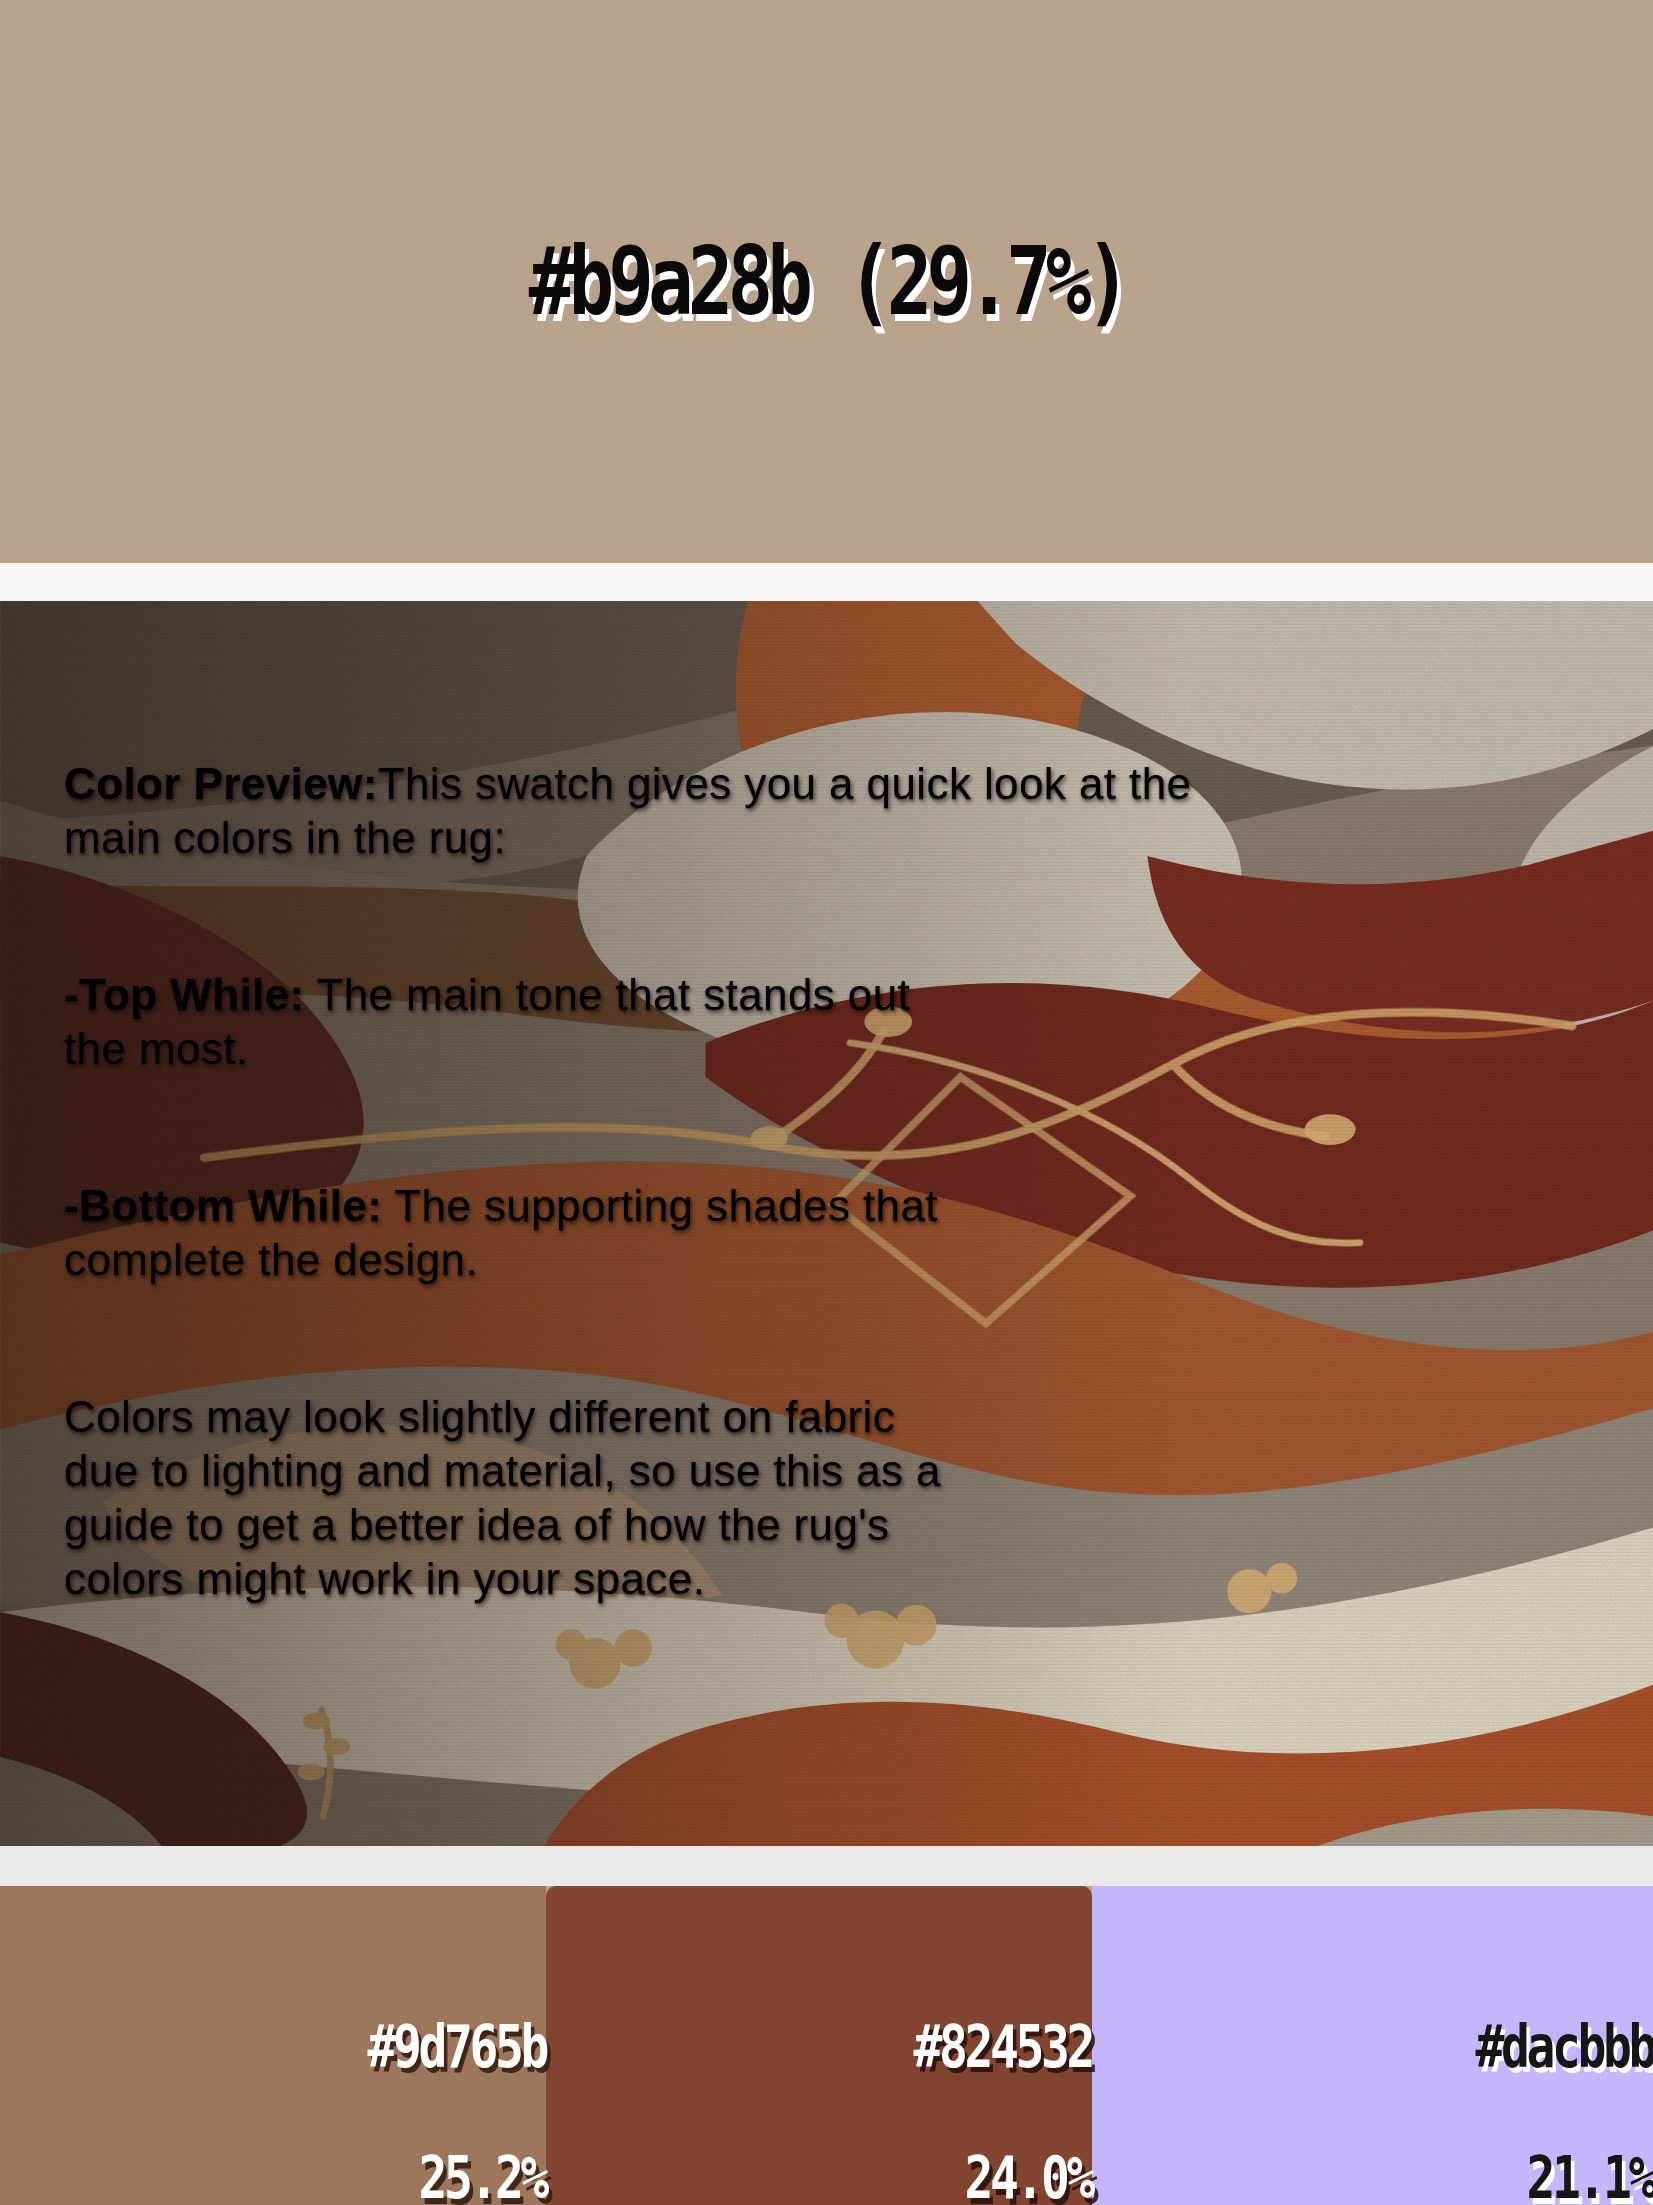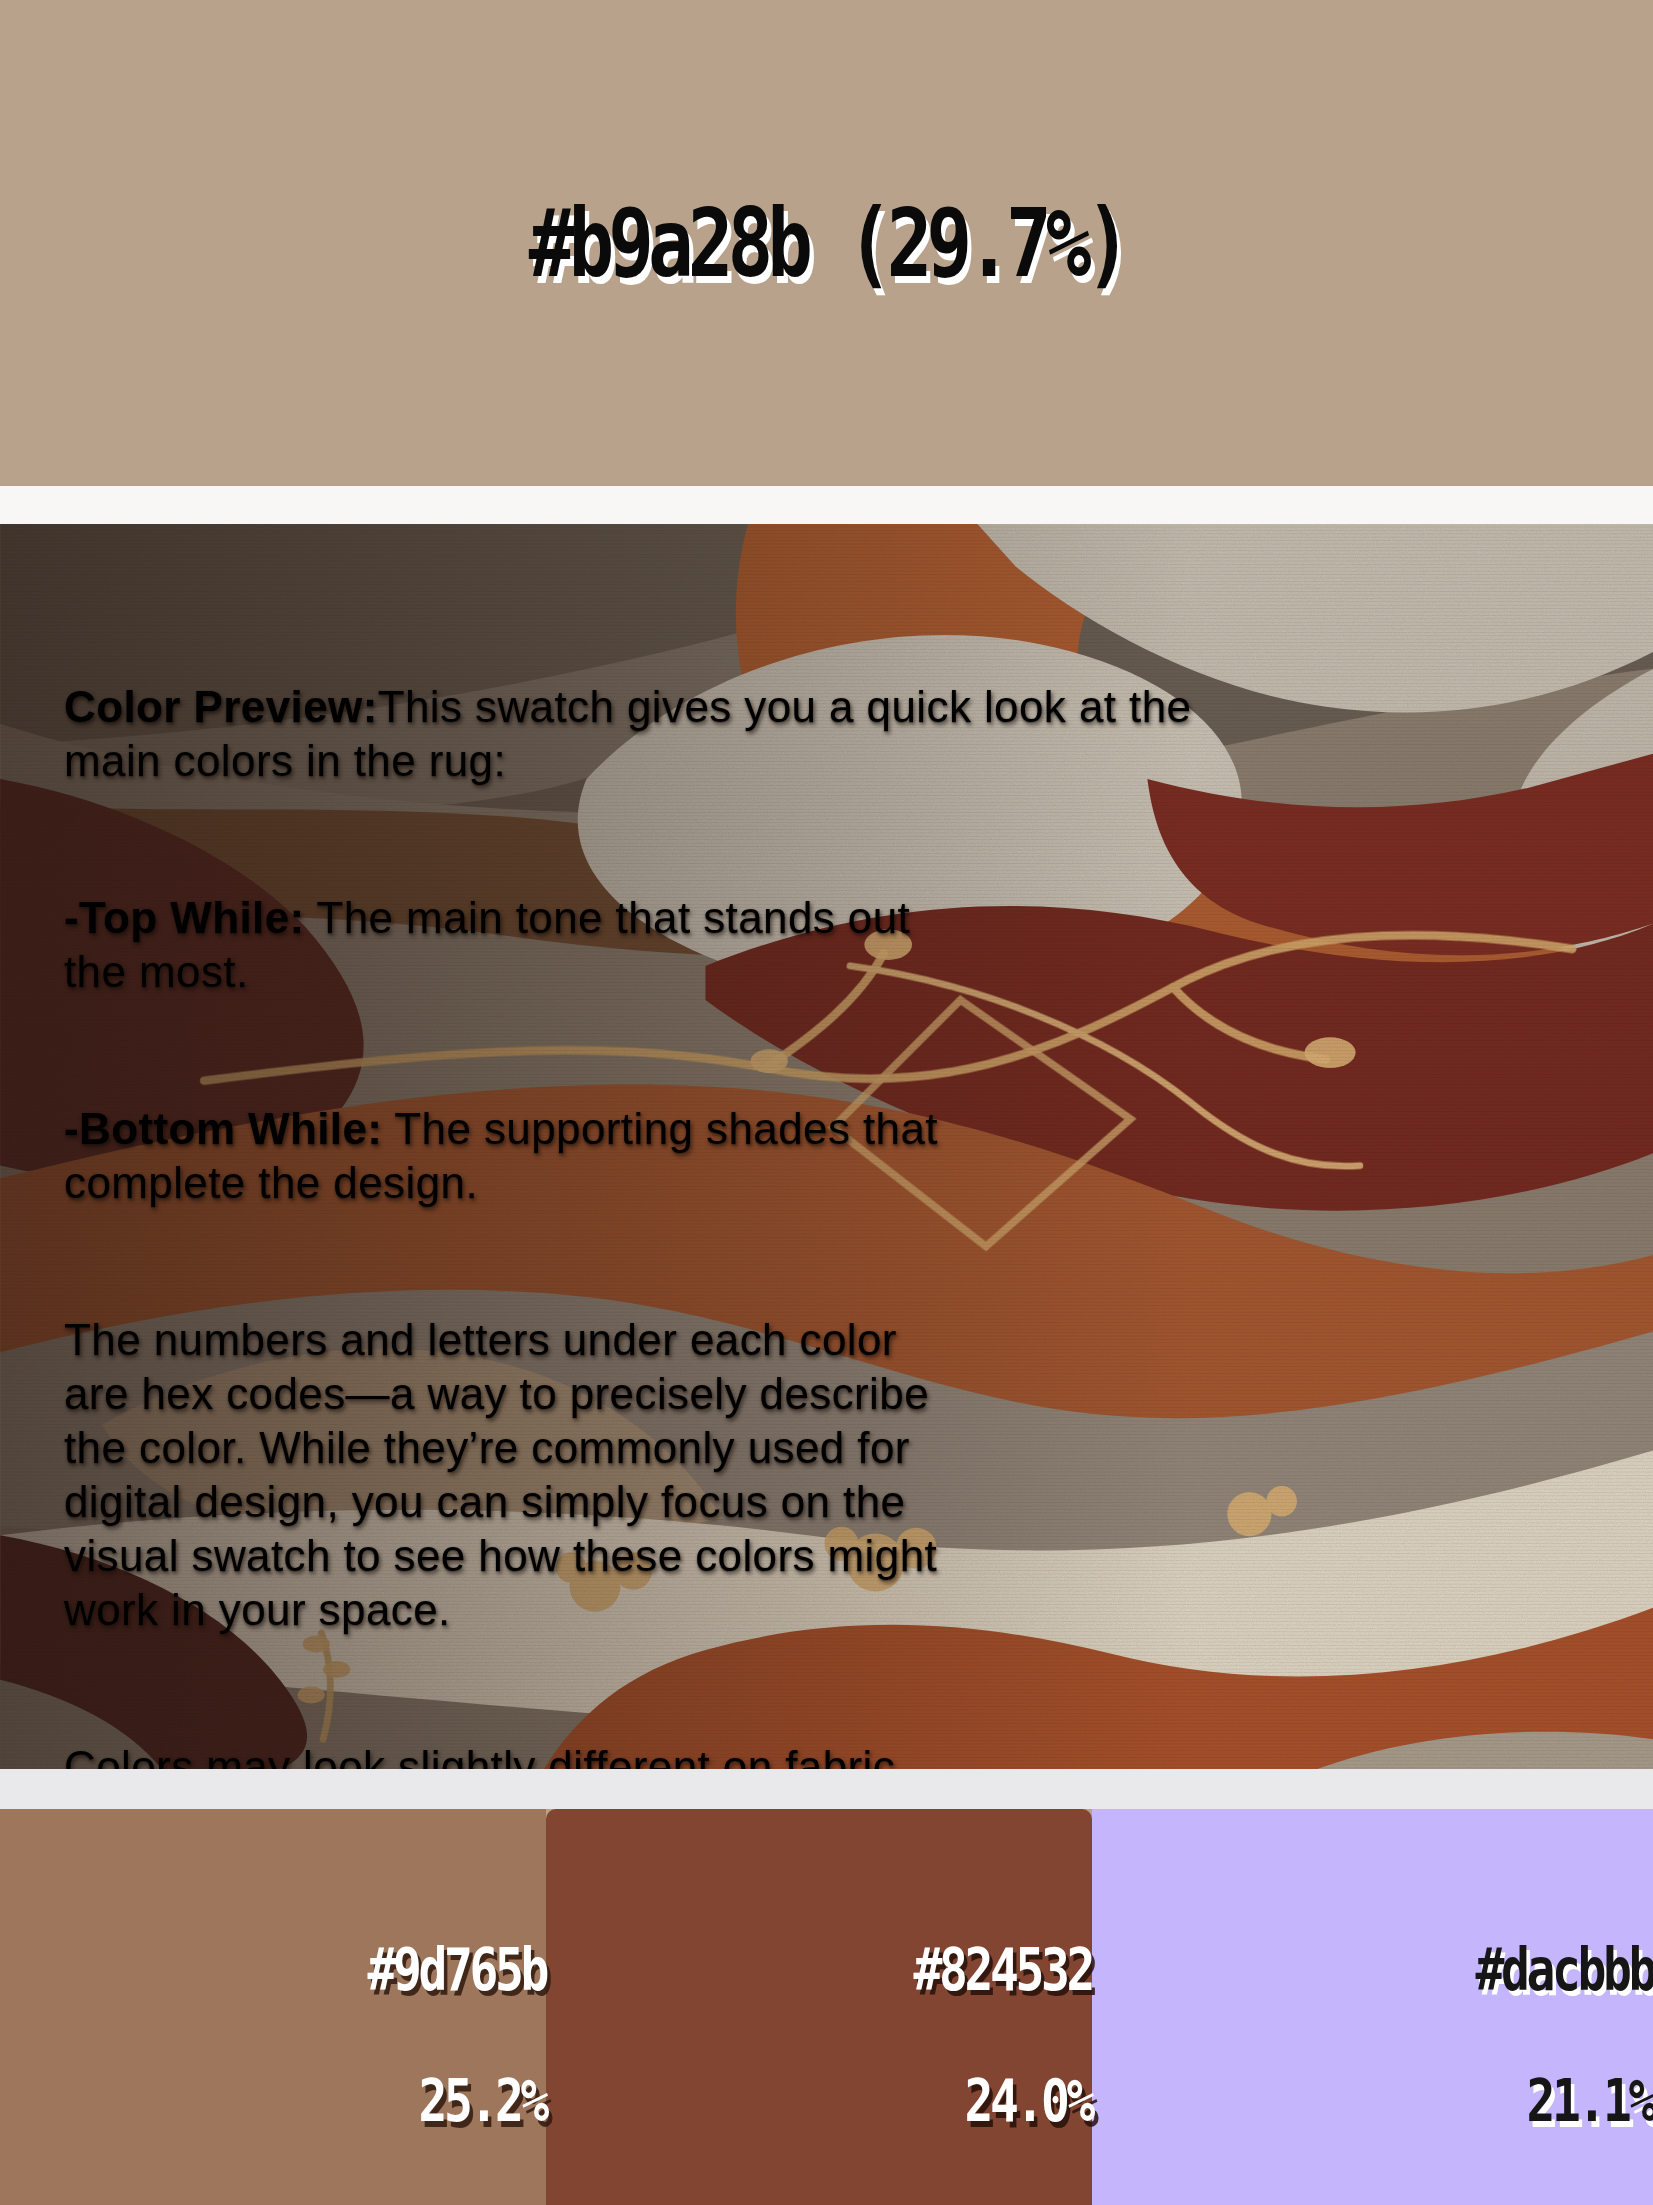--- a/index.html
+++ b/index.html
@@ -1,21 +1,21 @@
 <!DOCTYPE html>
 <html style="font-size:13.6px"><head>
 <meta charset="utf-8">
 <style>
   html,body { margin:0; padding:0; }
   body { font-family:"Liberation Sans", sans-serif; background:#b9a28b; }
   #canvas { position:relative; width:1654px; height:2205px; overflow:hidden; background:#b9a28b; }
 
   
   .header-band{
-    height:486px; display:flex; align-items:center; justify-content:center;
+    height:563px; display:flex; align-items:center; justify-content:center;
   }
   .page-title{
     font-family:"DejaVu Sans Mono", monospace;
     font-weight:bold; font-size:76px; letter-spacing:-6px;
     color:#0a0a0a; text-shadow:4.2px 5.1px 0 #ffffff;
     display:inline-block; transform:scaleY(1.24); transform-origin:center;
     white-space:nowrap;
   }
 
   
@@ -140,26 +140,20 @@
       <rect width="1400" height="1465" fill="url(#fadeL)"></rect>
     </svg>
 
     <div class="rug-overlay">
       <p><b>Color Preview:</b><span>This swatch gives you a quick look at the
 main colors in the rug:</span></p>
       <p><b>-Top While:</b><span> The main tone that stands out
 the most.</span></p>
       <p><b>-Bottom While:</b><span> The supporting shades that
 complete the design.</span></p>
-      <p>The numbers and letters under each color
-are hex codes—a way to precisely describe
-the color. While they’re commonly used for
-digital design, you can simply focus on the
-visual swatch to see how these colors might
-work in your space.</p>
       <p>Colors may look slightly different on fabric
 due to lighting and material, so use this as a
 guide to get a better idea of how the rug's
 colors might work in your space.</p>
     </div>
   </section>
 
   <div class="divider-bottom" style="background-color: rgb(233, 232, 234);"></div>
 
   <footer class="swatch-row">

